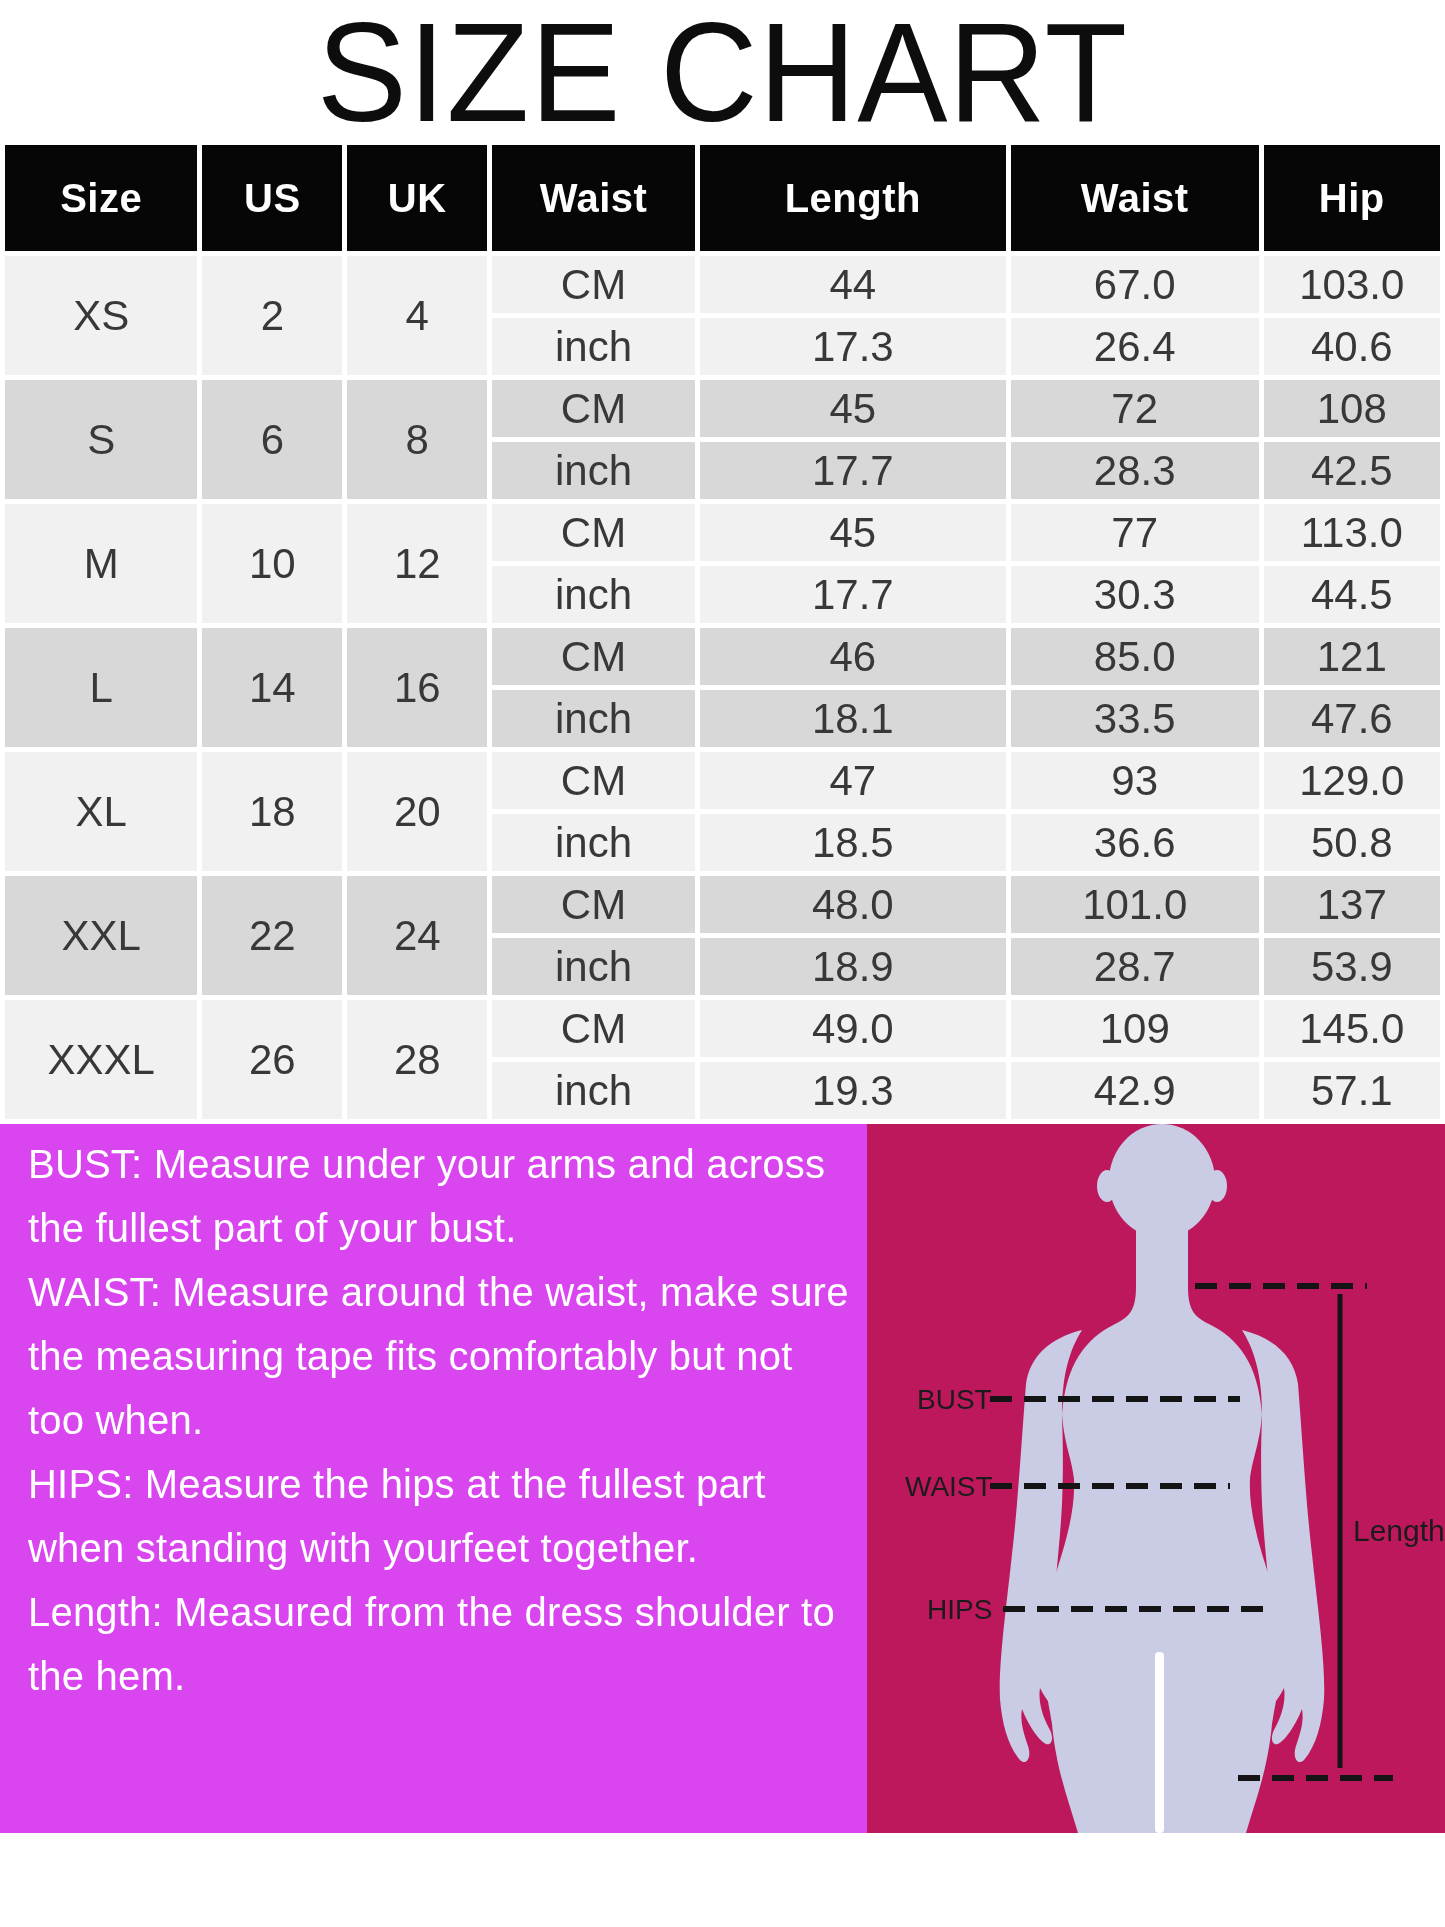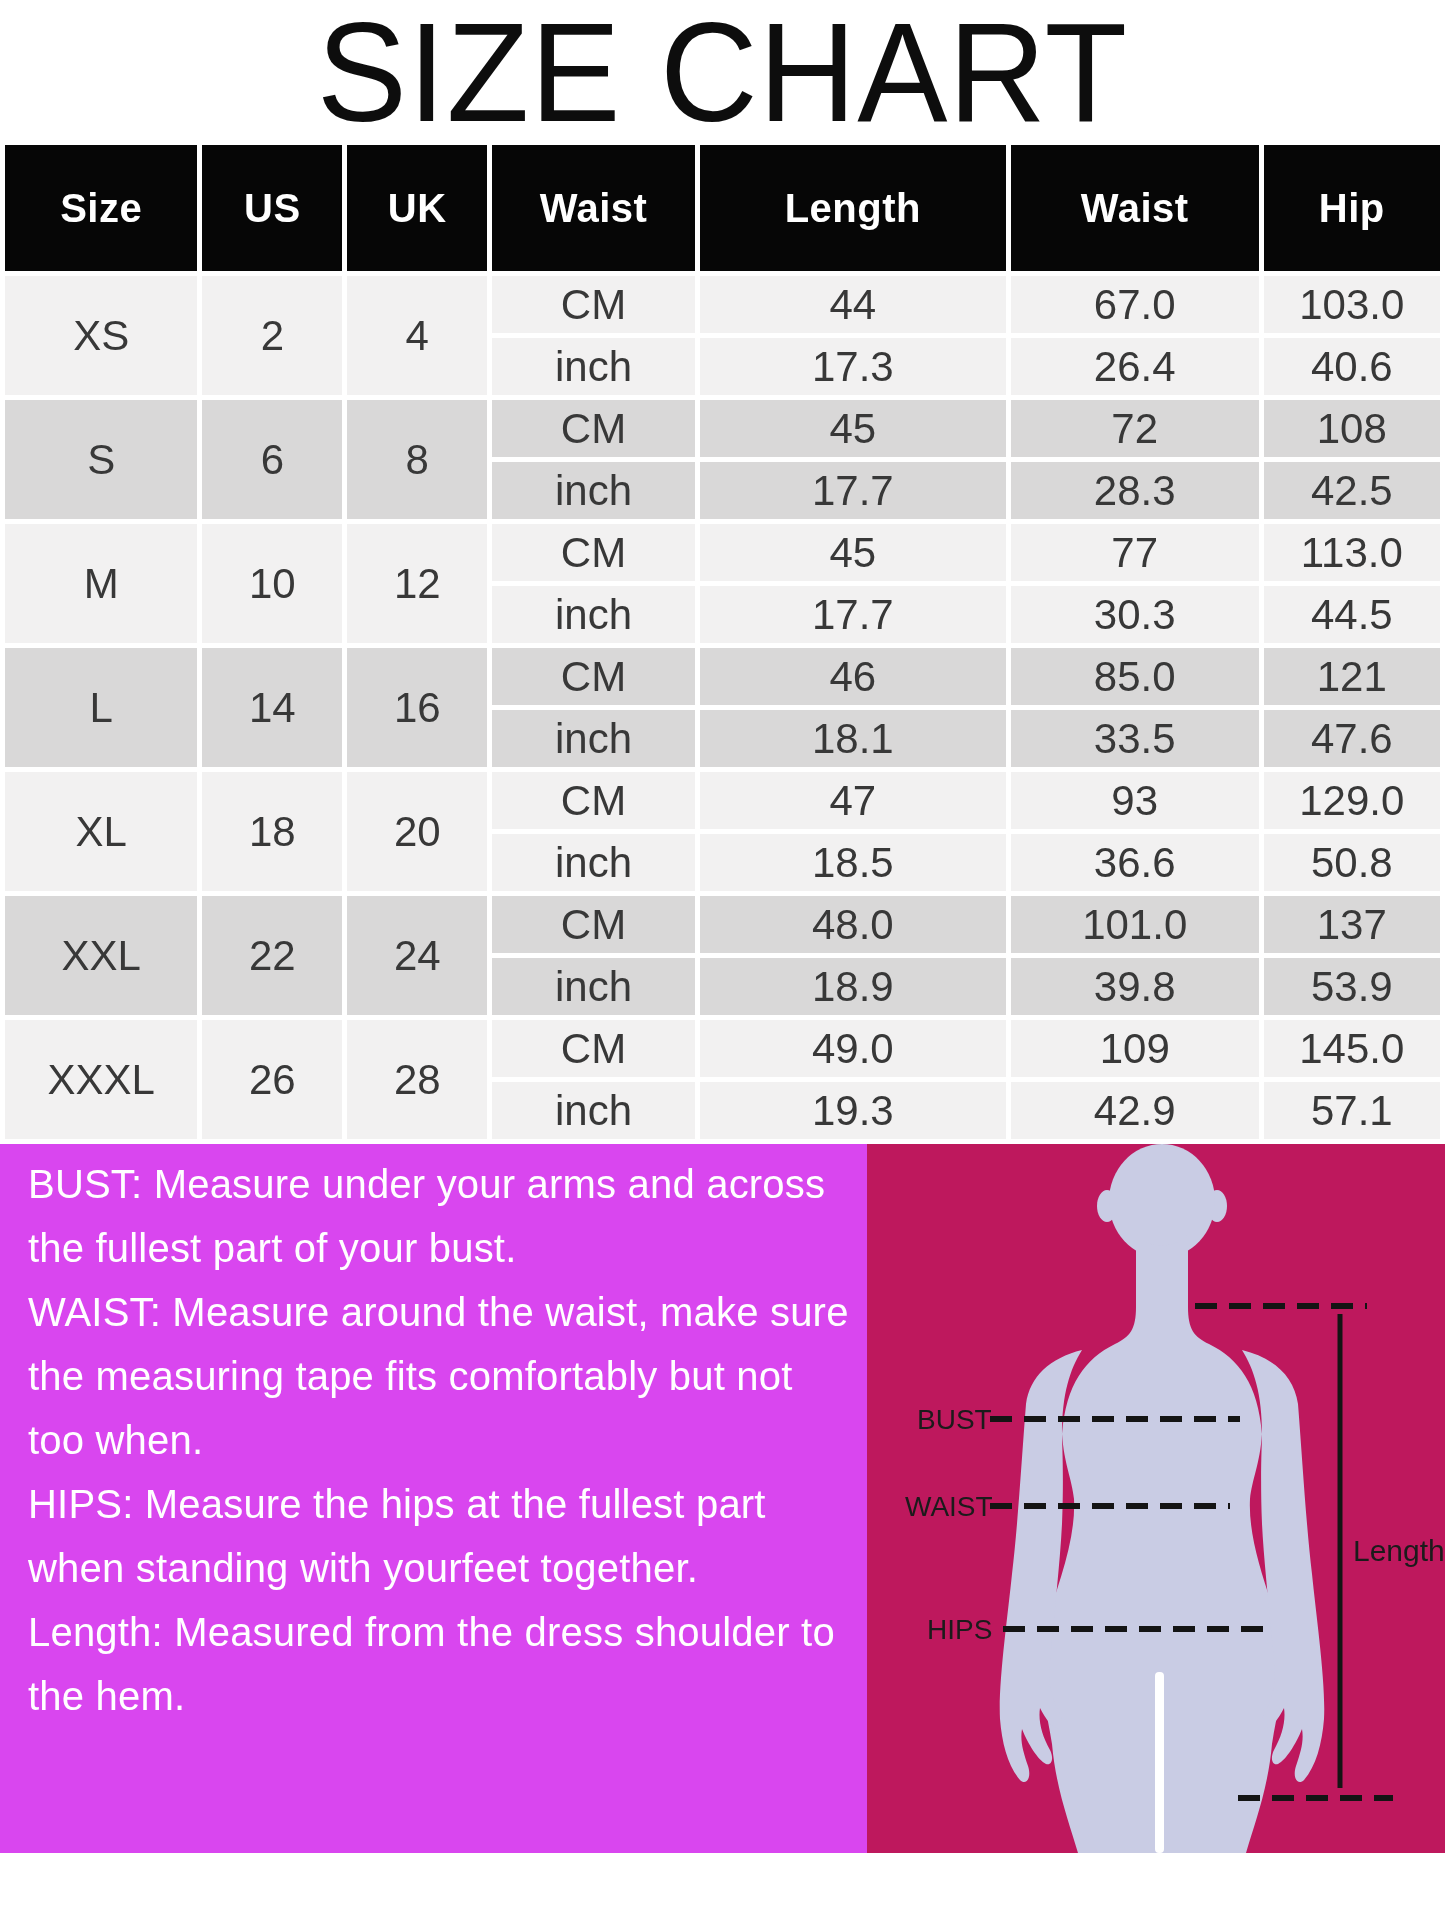--- a/index.html
+++ b/index.html
@@ -25,21 +25,21 @@
   col.c-size   { width:13.2%; }
   col.c-us     { width:9.6%;  }
   col.c-uk     { width:9.6%;  }
   col.c-unit   { width:13.9%; }
   col.c-length { width:21.0%; }
   col.c-waist  { width:17.0%; }
   col.c-hip    { width:12.1%; }
 
   table.size-chart th {
     background:#060606; color:#ffffff;
-    height:126px; font-size:40px; font-weight:bold;
+    height:106px; font-size:40px; font-weight:bold;
     text-align:center; vertical-align:middle; letter-spacing:0.5px;
   }
   table.size-chart td {
     height:57px; text-align:center; vertical-align:middle;
     font-size:42px; font-weight:400; color:#383838;
   }
   tr.light td { background:#f2f1f1; }
   tr.dark  td { background:#d9d8d8; }
 
   
@@ -161,21 +161,21 @@
         <td rowspan="2">22</td>
         <td rowspan="2">24</td>
         <td>CM</td>
         <td>48.0</td>
         <td>101.0</td>
         <td>137</td>
       </tr>
       <tr class="dark">
         <td>inch</td>
         <td>18.9</td>
-        <td>39.8</td>
+        <td>28.7</td>
         <td>53.9</td>
       </tr>
       <tr class="light">
         <td rowspan="2">XXXL</td>
         <td rowspan="2">26</td>
         <td rowspan="2">28</td>
         <td>CM</td>
         <td>49.0</td>
         <td>109</td>
         <td>145.0</td>

